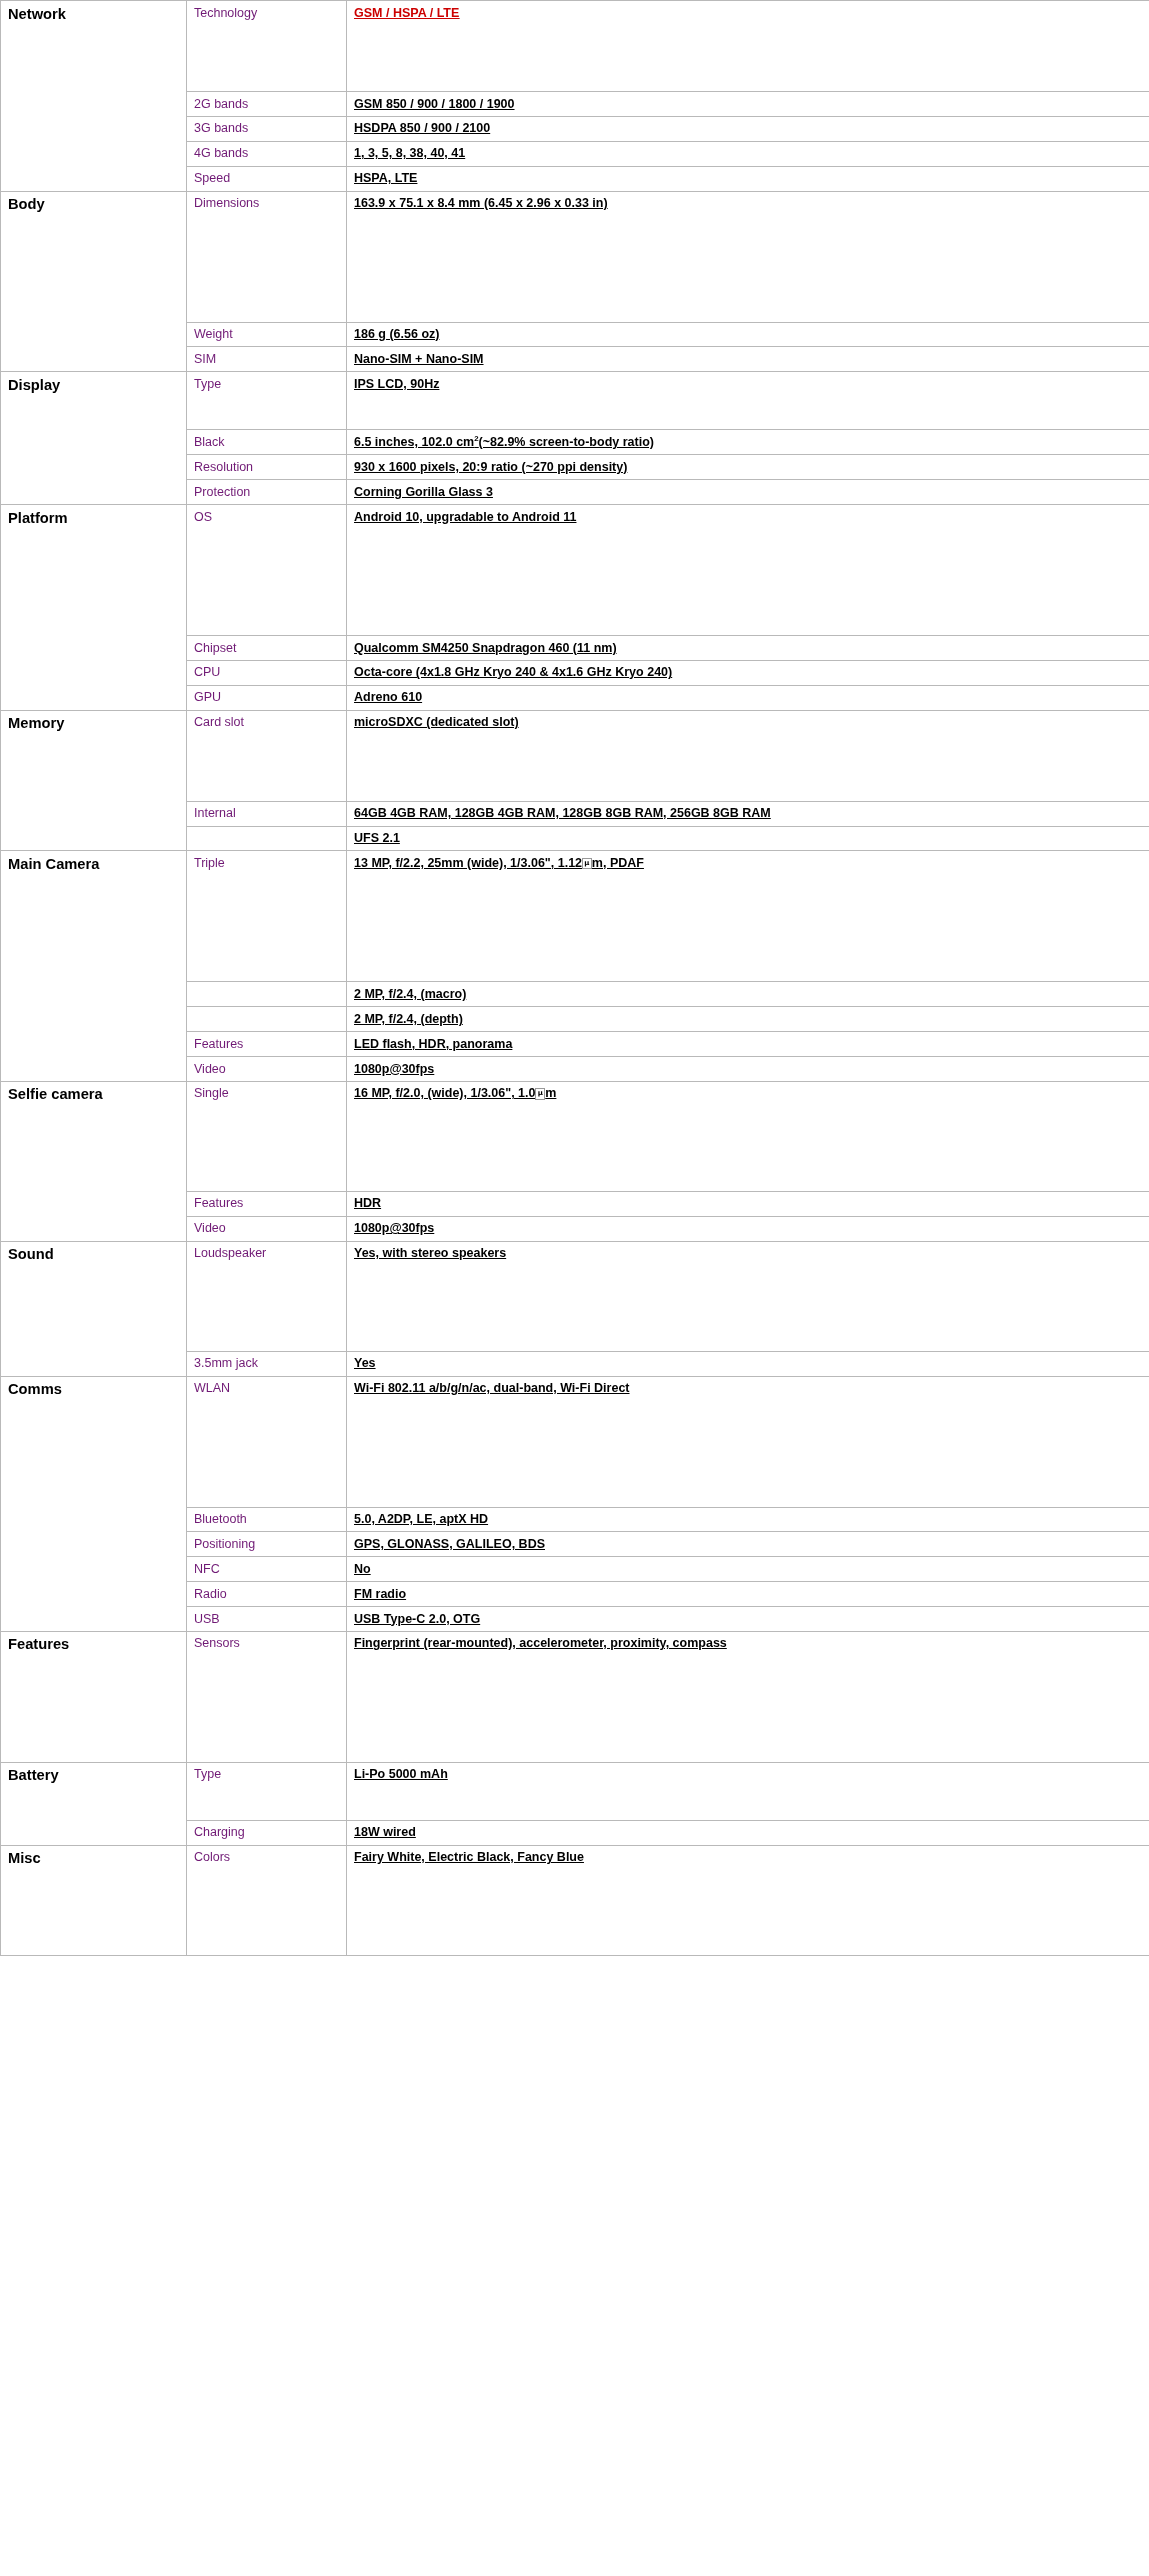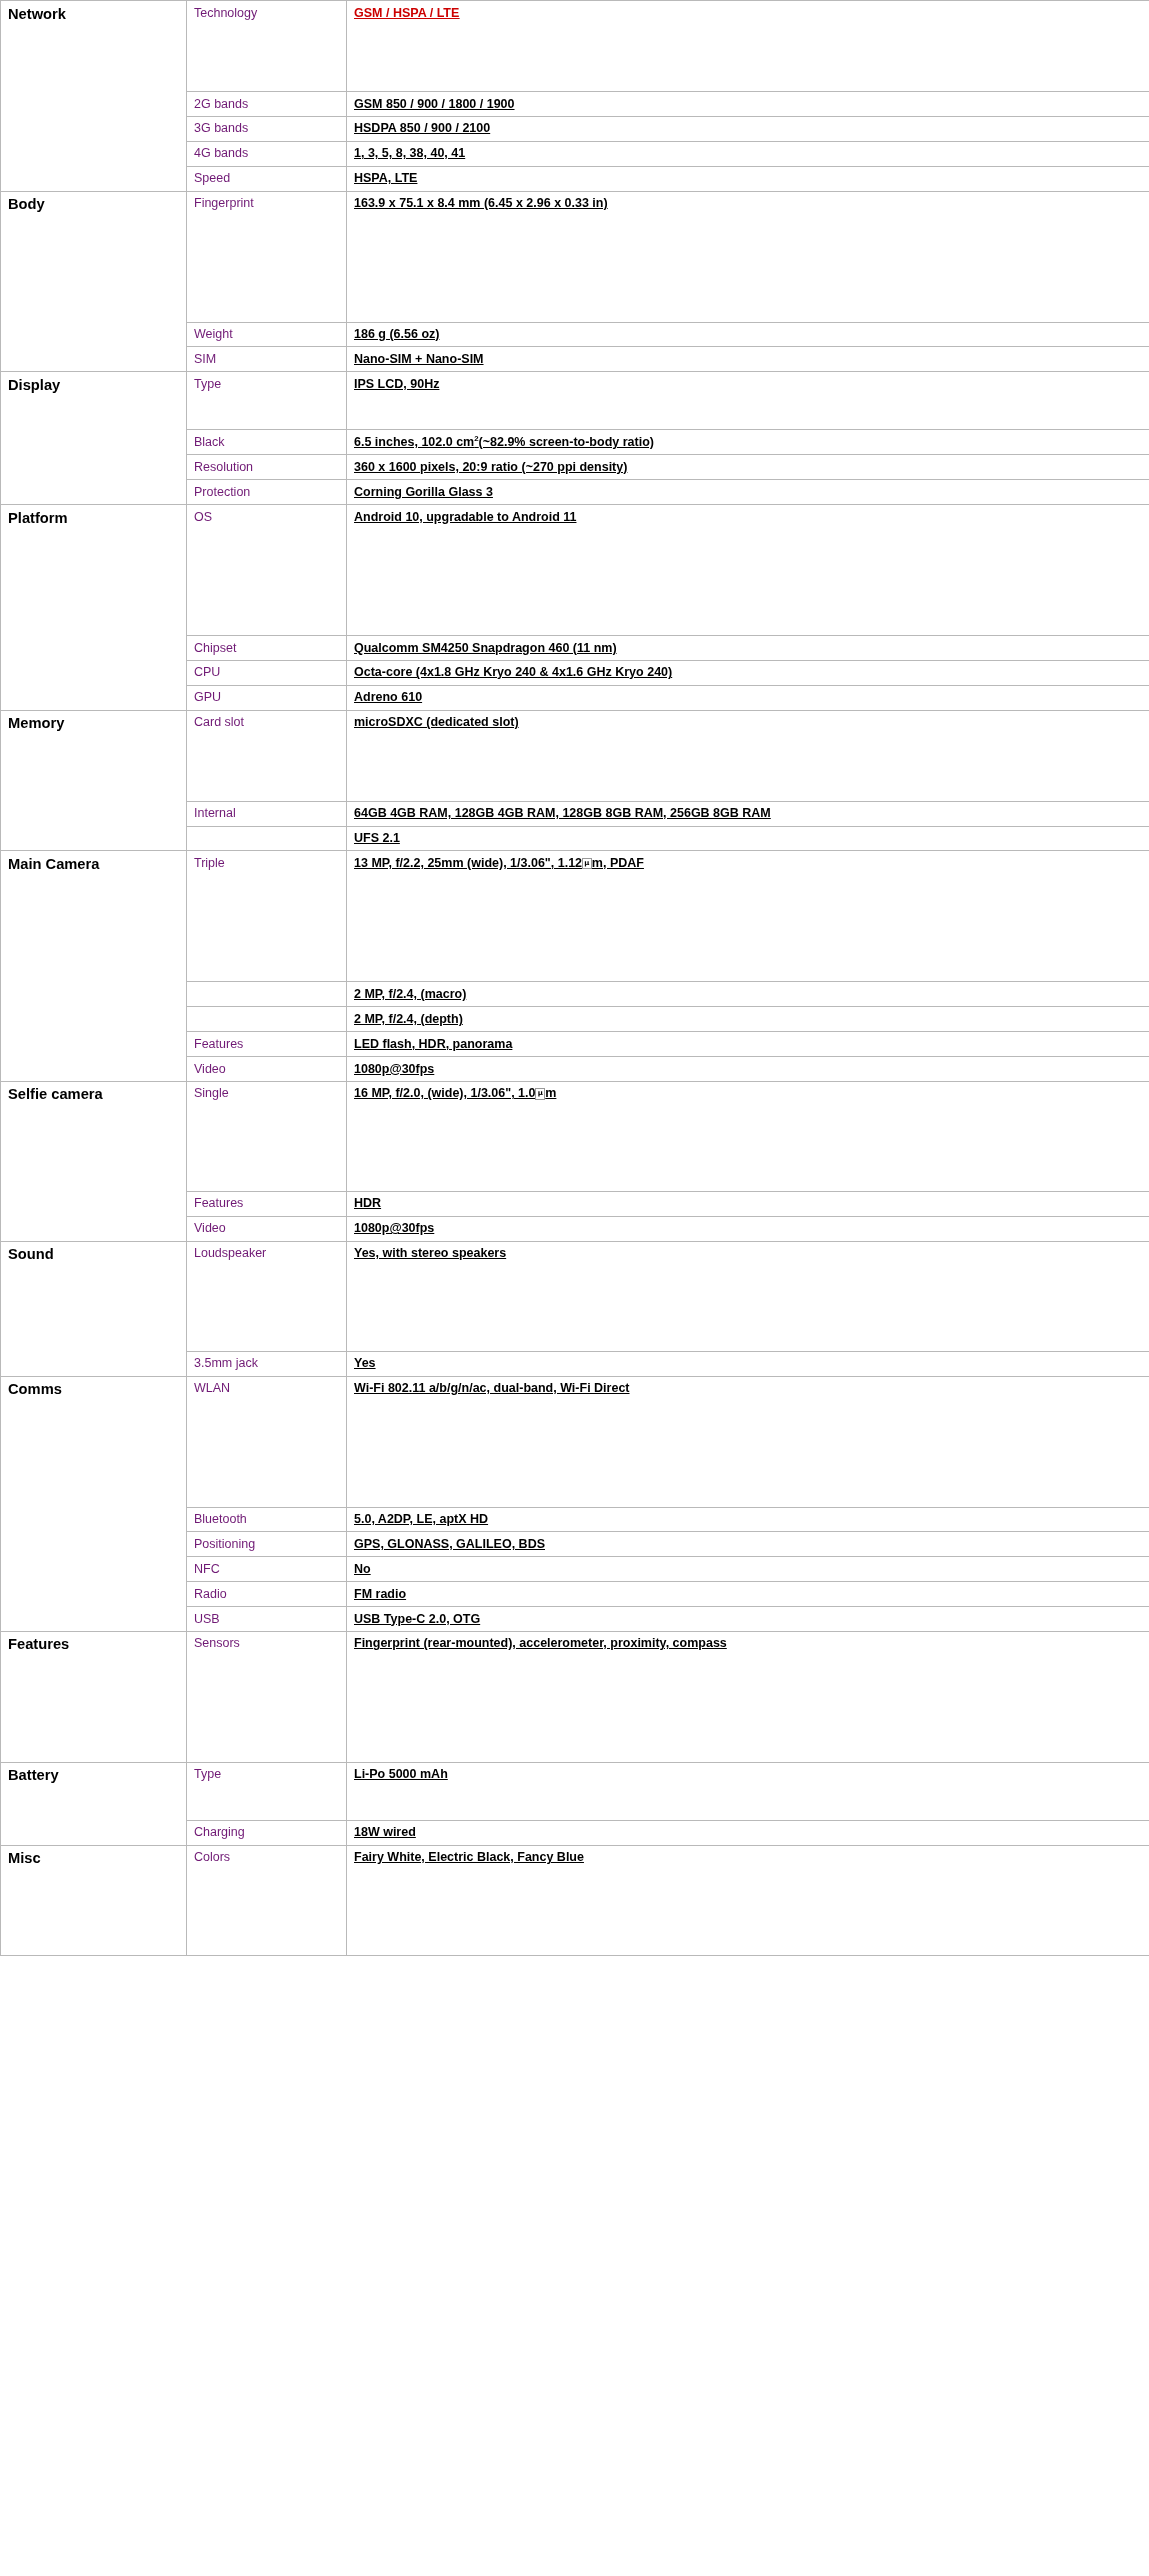--- a/index.html
+++ b/index.html
@@ -105,21 +105,21 @@
         <tr>
           <td class="sub ">4G bands</td>
           <td class="val">1, 3, 5, 8, 38, 40, 41</td>
         </tr>
         <tr>
           <td class="sub ">Speed</td>
           <td class="val">HSPA, LTE</td>
         </tr>
         <tr>
           <td class="cat" rowspan="3">Body</td>
-          <td class="sub tall-4">Fingerprint</td>
+          <td class="sub tall-4">Dimensions</td>
           <td class="val">163.9 x 75.1 x 8.4 mm (6.45 x 2.96 x 0.33 in)</td>
         </tr>
         <tr>
           <td class="sub ">Weight</td>
           <td class="val">186 g (6.56 oz)</td>
         </tr>
         <tr>
           <td class="sub ">SIM</td>
           <td class="val">Nano-SIM + Nano-SIM</td>
         </tr>
@@ -127,21 +127,21 @@
           <td class="cat" rowspan="4">Display</td>
           <td class="sub tall-1">Type</td>
           <td class="val">IPS LCD, 90Hz</td>
         </tr>
         <tr>
           <td class="sub ">Black</td>
           <td class="val">6.5 inches, 102.0 cm<sup>2</sup>(~82.9% screen-to-body ratio)</td>
         </tr>
         <tr>
           <td class="sub ">Resolution</td>
-          <td class="val">360 x 1600 pixels, 20:9 ratio (~270 ppi density)</td>
+          <td class="val">930 x 1600 pixels, 20:9 ratio (~270 ppi density)</td>
         </tr>
         <tr>
           <td class="sub ">Protection</td>
           <td class="val">Corning Gorilla Glass 3</td>
         </tr>
         <tr>
           <td class="cat" rowspan="4">Platform</td>
           <td class="sub tall-4">OS</td>
           <td class="val">Android 10, upgradable to Android 11</td>
         </tr>

